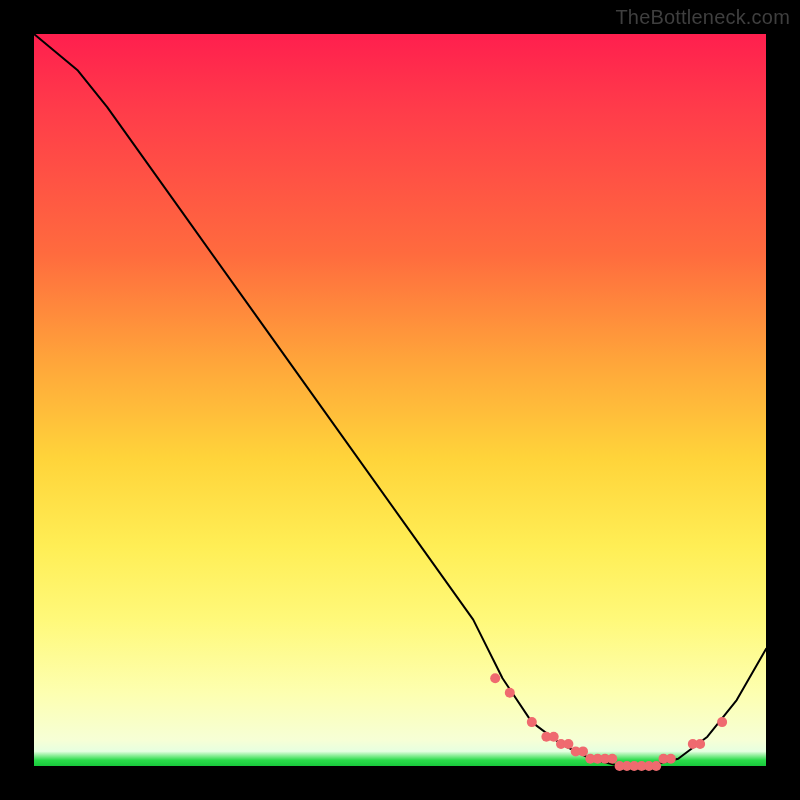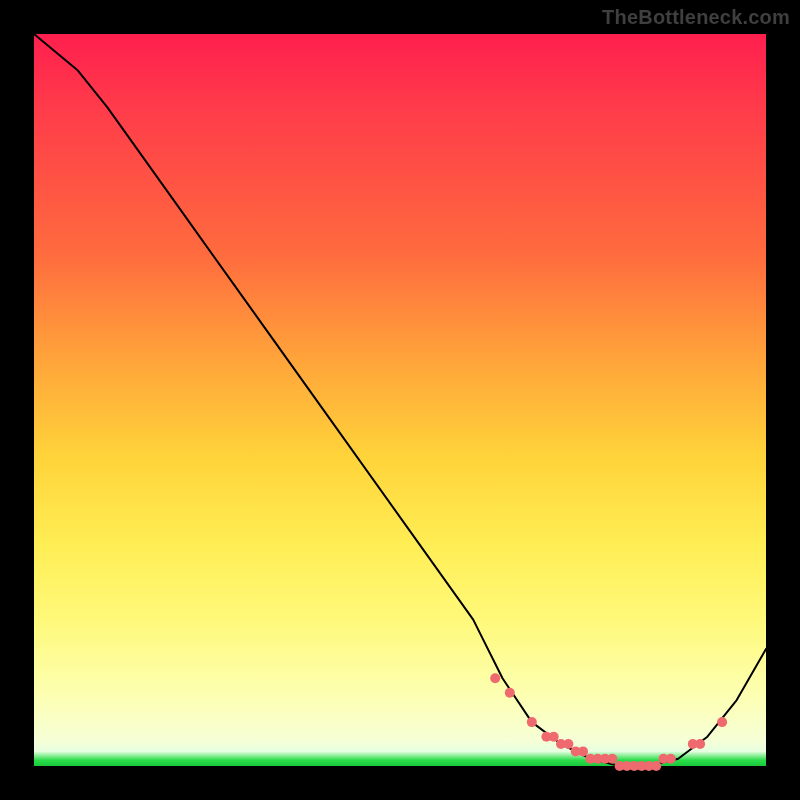--- a/index.html
+++ b/index.html
@@ -39,21 +39,21 @@
       #2bdc4a 99.2%,
       #18c93c 100%
     );
   }
   .watermark {
     position: absolute;
     top: 6px;
     right: 10px;
     color: #3f3f3f;
     font-size: 20px;
-    font-weight: 700;
+    font-weight: 400;
     letter-spacing: 0.2px;
     user-select: none;
   }
   svg.curve {
     position: absolute;
     left: 0;
     top: 0;
     width: 732px;
     height: 732px;
     overflow: visible;

